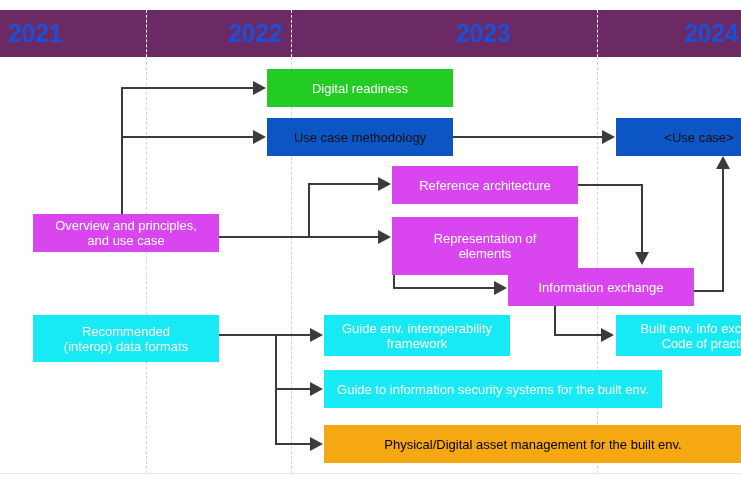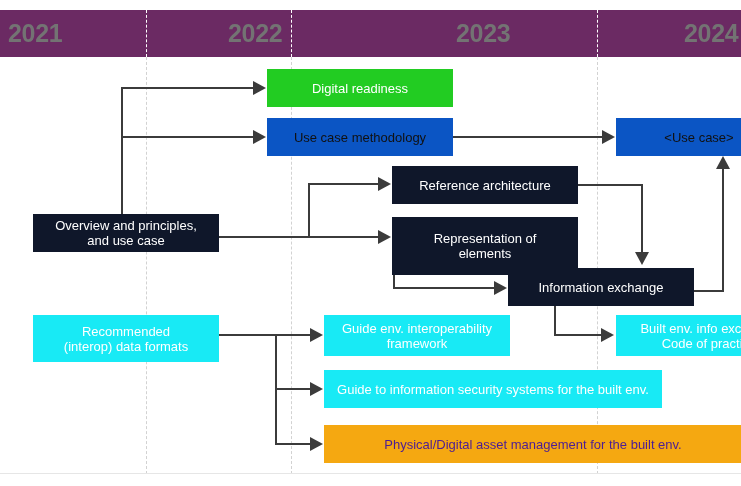--- a/index.html
+++ b/index.html
@@ -46,46 +46,46 @@
     top: 10px;
     width: 741px;
     height: 47px;
     background: #6b2a63;
   }
   .year-label {
     position: absolute;
     top: 10px;
     height: 47px;
     line-height: 47px;
-    color: #737373;
+    color: #1d4ed8;
     font-size: 25px;
     font-weight: bold;
     letter-spacing: -0.3px;
     white-space: nowrap;
   }
 
   
   .node {
     position: absolute;
     display: flex;
     align-items: center;
     justify-content: center;
     text-align: center;
     box-sizing: border-box;
     font-size: 13px;
     line-height: 15px;
     padding: 19px 6px;
     overflow: hidden;
     white-space: pre-line;
   }
-  .n-purple { background: #0f172a; color: #ffffff; }
+  .n-purple { background: #d946ef; color: #ffffff; }
   .n-green  { background: #22cc22; color: #ffffff; }
   .n-blue   { background: #0b55c4; color: #111111; }
   .n-cyan   { background: #18eaf5; color: #ffffff; }
-  .n-orange { background: #f5a811; color: #4c1d95; }
+  .n-orange { background: #f5a811; color: #000000; }
 
   
   .conn {
     position: absolute;
     background: #3b3b3b;
   }
   .conn-h { height: 2px; }
   .conn-v { width: 2px; }
   .arrow {
     position: absolute;

